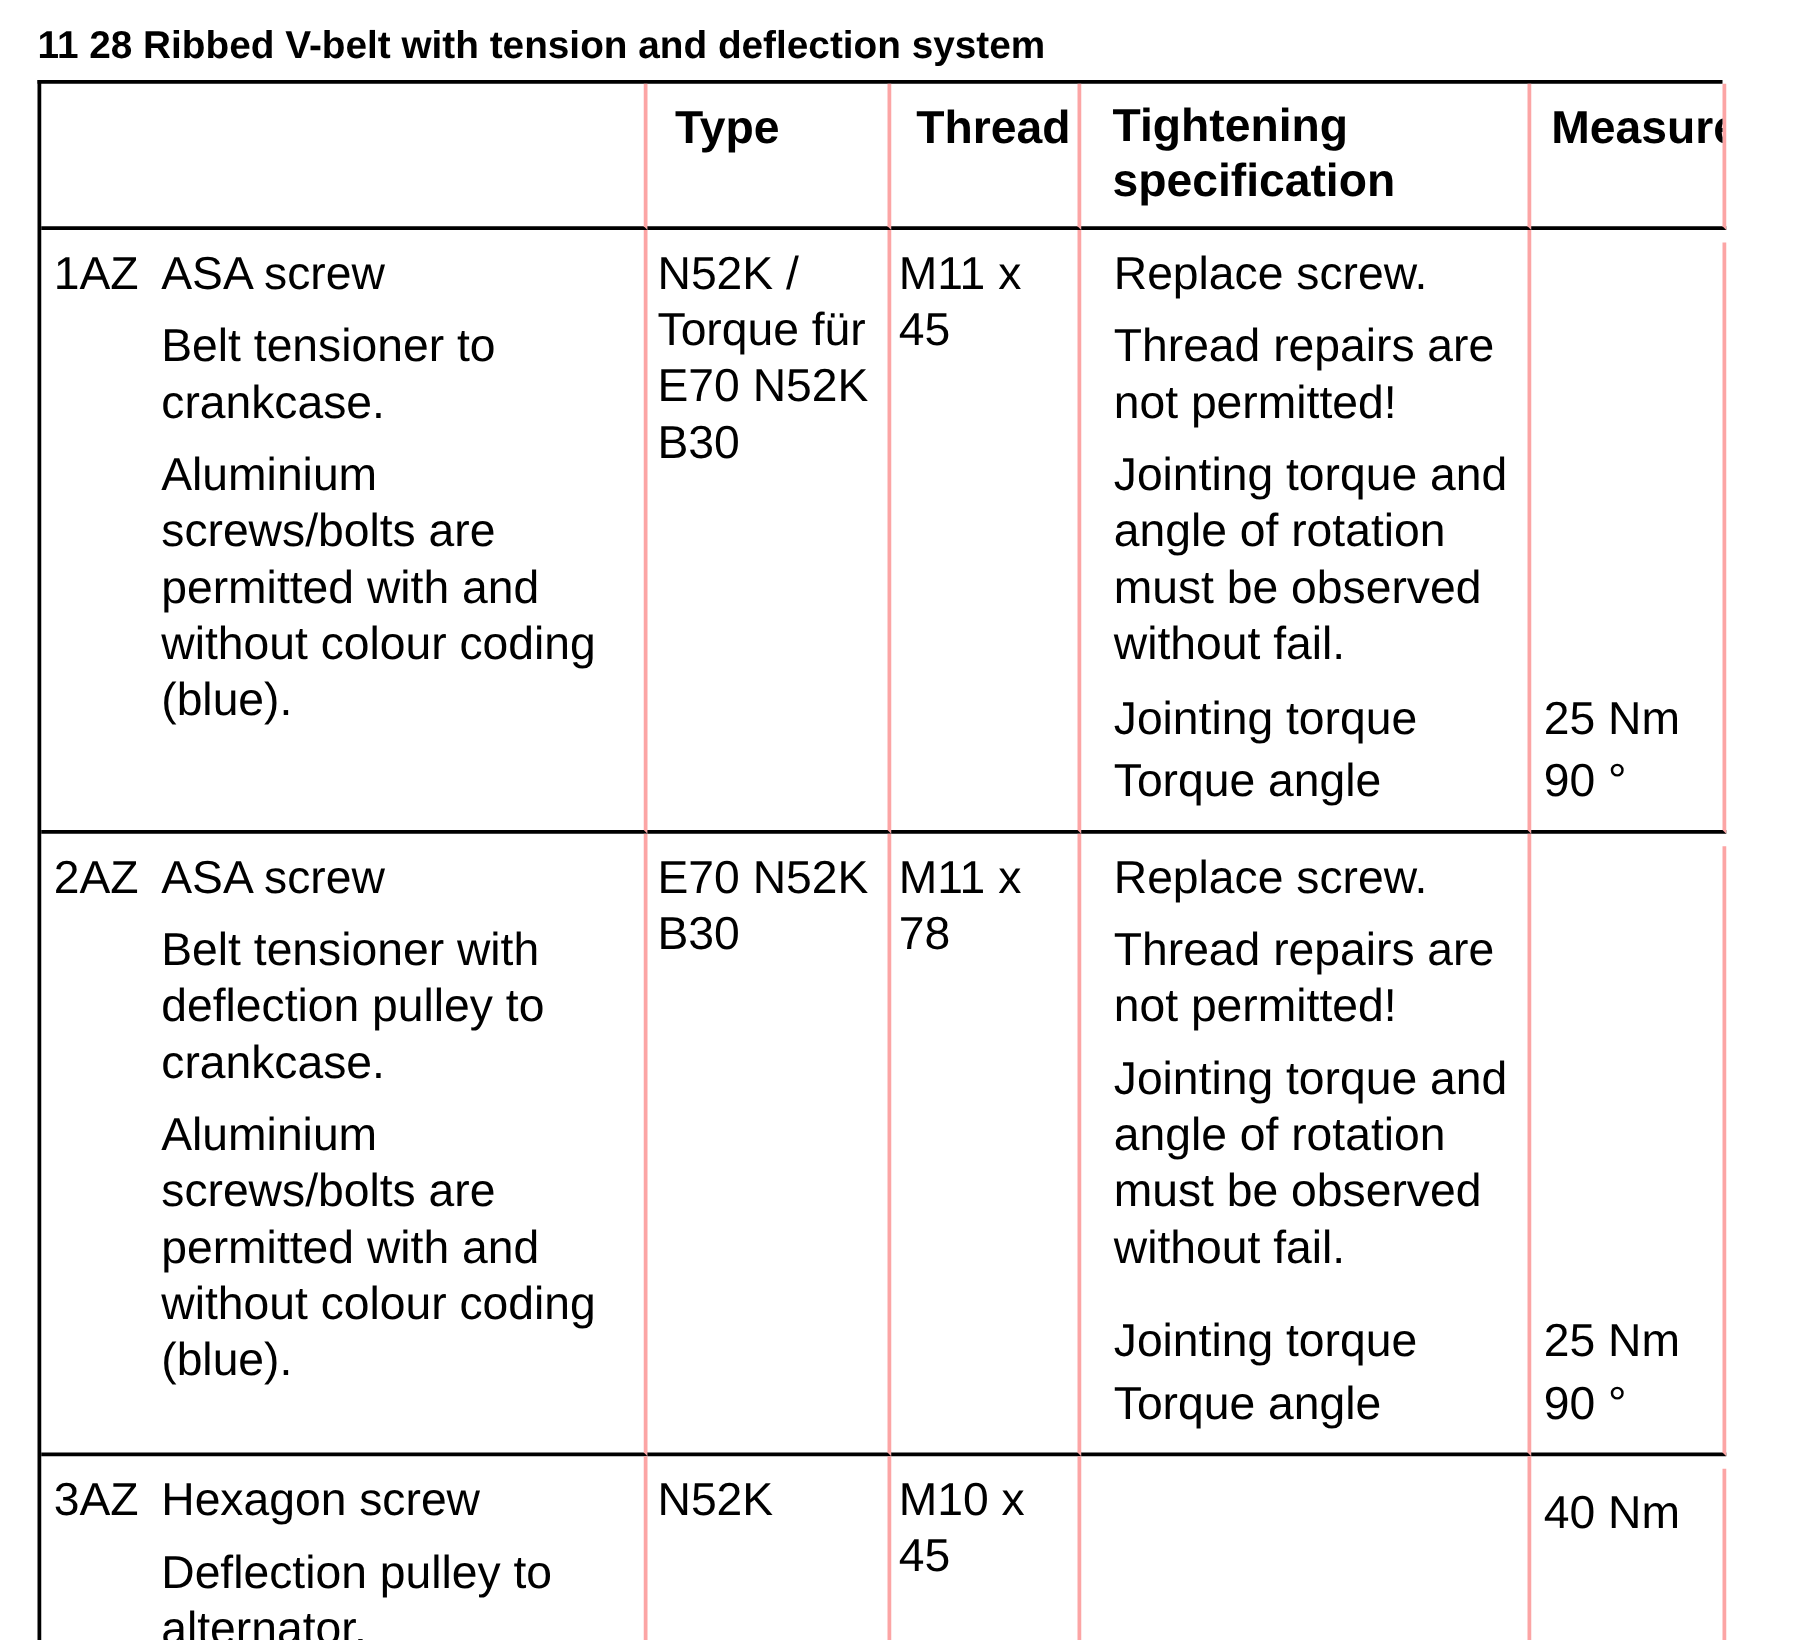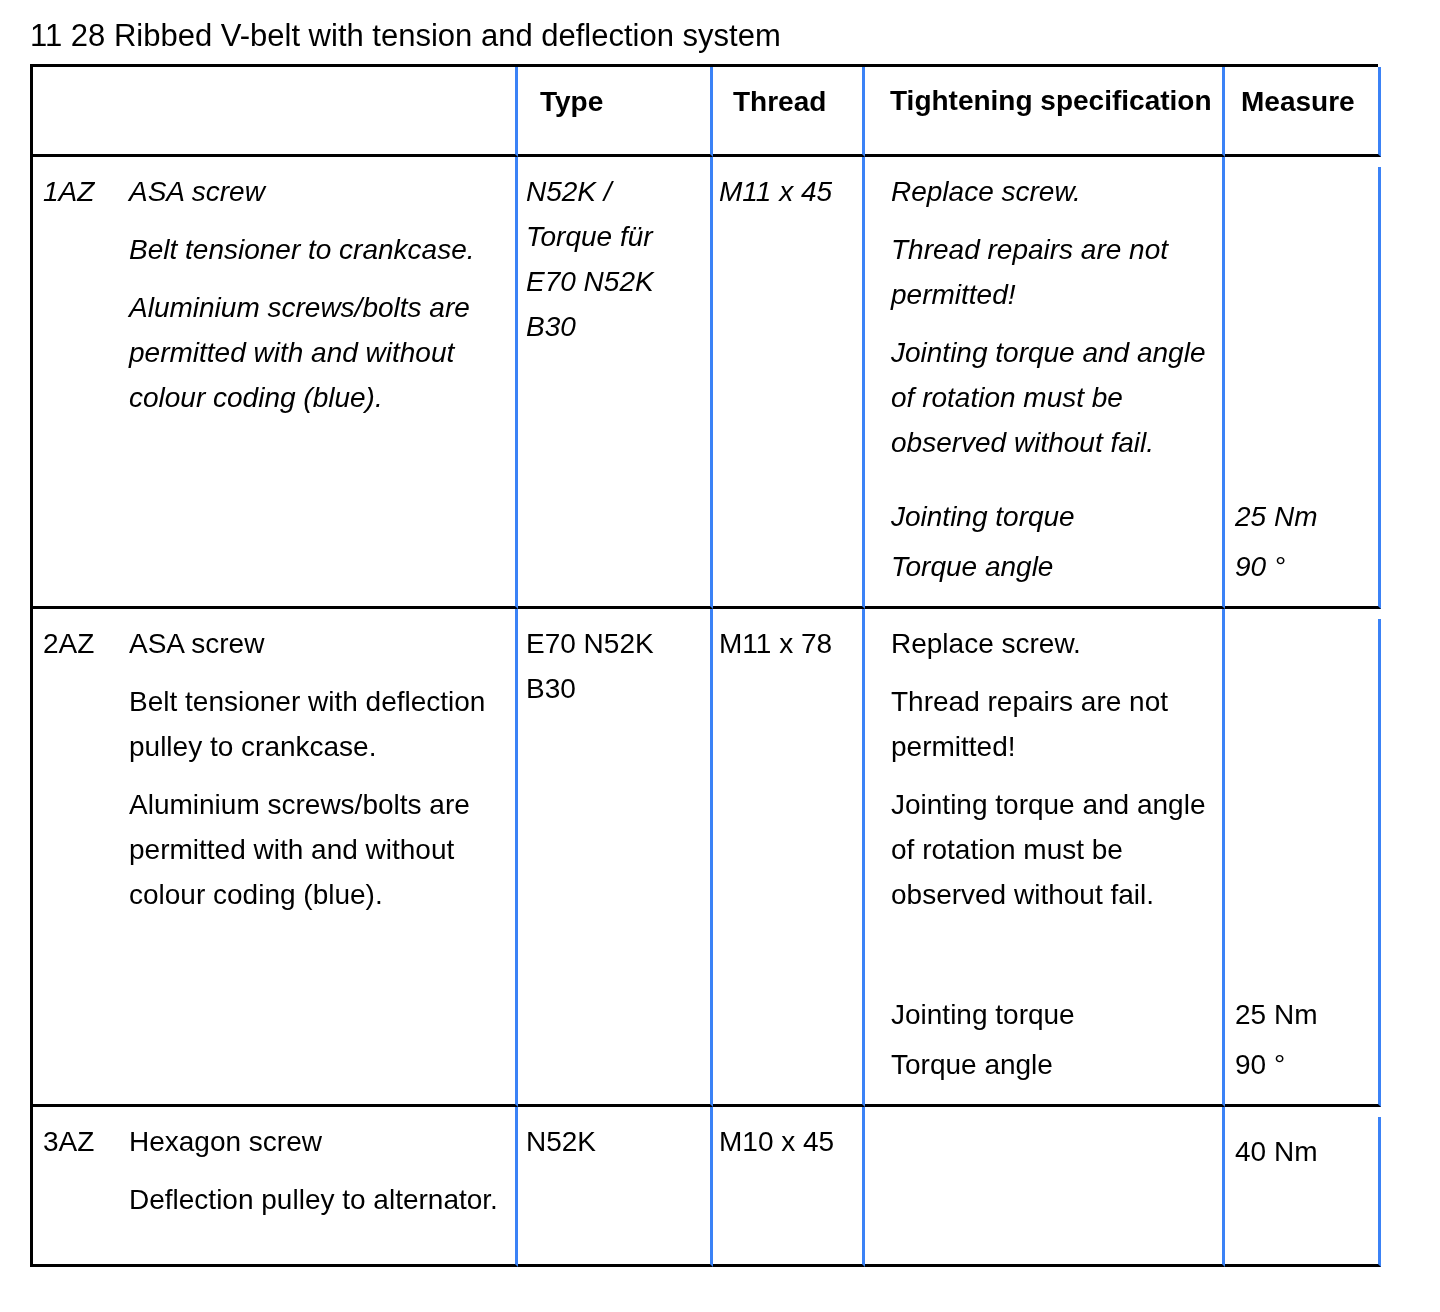--- a/index.html
+++ b/index.html
@@ -6,48 +6,48 @@
   html, body {
     background: #ffffff;
     width: 1440px;
     height: 1312px;
     font-family: "Liberation Sans", "DejaVu Sans", sans-serif;
     color: #000000;
   }
   .page { padding: 18px 0 0 30px; }
   .title {
     font-size: 31px;
-    font-weight: normal;
+    font-weight: bold;
     margin-bottom: 10px;
     letter-spacing: 0;
   }
   .table {
     width: 1348px;
     border-top: 3px solid #000;
     border-left: 3px solid #000;
   }
   .row {
     display: grid;
     grid-template-columns: 485px 195px 152px 360px 156px;
   }
   .cell {
-    border-right: 3px solid #3b82f6;
+    border-right: 3px solid #fca5a5;
     border-bottom: 3px solid #000;
-    font-size: 28px;
+    font-size: 37px;
     line-height: 45px;
     padding: 12px 10px 14px 12px;
     overflow: hidden;
   }
   .header-row { min-height: 90px; }
   .hcell { font-weight: bold; padding-top: 12px; }
   .h-type { padding-left: 22px; }
   .h-thread { padding-left: 20px; }
   .h-tight { padding-left: 25px; line-height: 44px; }
   .h-measure { padding-left: 16px; }
-  .r1 { min-height: 452px; font-style: italic; }
+  .r1 { min-height: 452px; }
   .r2 { min-height: 498px; }
   .r3 { min-height: 160px; }
   .c-desc { display: flex; flex-direction: row; padding-left: 10px; }
   .row-id { flex: 0 0 86px; }
   .desc-text { flex: 1 1 auto; }
   .desc-text p { margin: 0 0 13px 0; }
   .c-type { padding-left: 8px; }
   .c-thread { padding-left: 6px; }
   .c-tight {
     padding-left: 26px;

